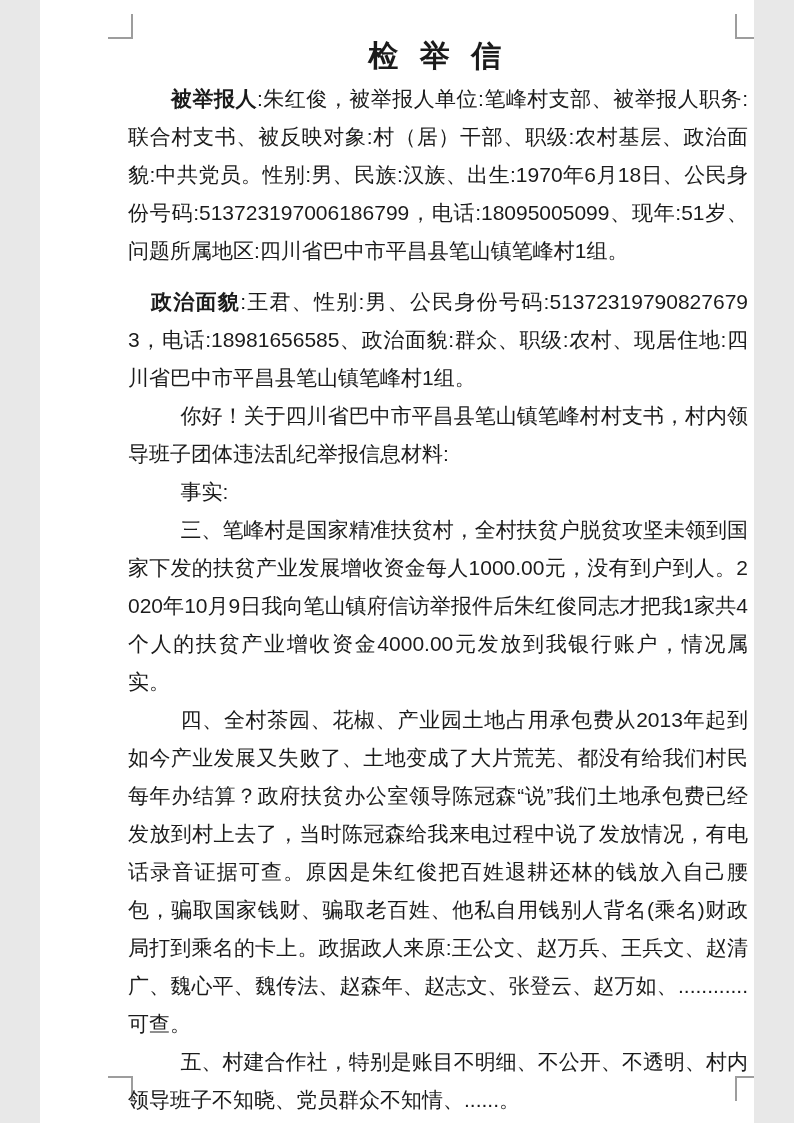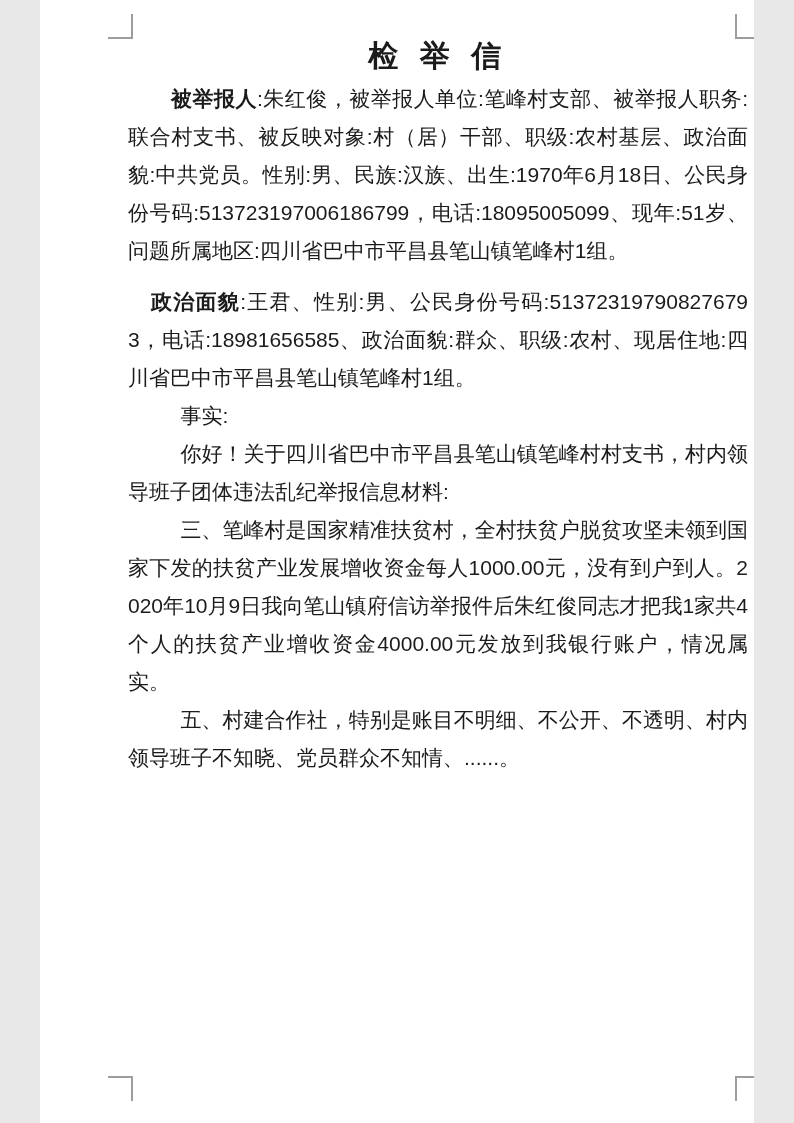--- a/index.html
+++ b/index.html
@@ -67,25 +67,26 @@
 
   <div class="content">
 
     <div class="doc-title">检 举 信</div>
 
     <p class="indent-2"><span class="lead-bold">被举报人</span><span>:朱红俊，被举报人单位:笔峰村支部、被举报人职务:联合村支书、被反映对象:村（居）干部、职级:农村基层、政治面貌:中共党员。性别:男、民族:汉族、出生:1970年6月18日、公民身份号码:513723197006186799，电话:18095005099、现年:51岁、问题所属地区:四川省巴中市平昌县笔山镇笔峰村1组。</span></p>
 
     <p class="indent-1 gap-before"><span class="lead-bold">政治面貌</span><span>:王君、性别:男、公民身份号码:513723197908276793，电话:18981656585、政治面貌:群众、职级:农村、现居住地:四川省巴中市平昌县笔山镇笔峰村1组。</span></p>
 
 
+    <p class="indent-25">你好！关于四川省巴中市平昌县笔山镇笔峰村村支书，村内领导班子团体违法乱纪举报信息材料:</p>
+
     <p class="indent-25">事实:</p>
-
-    <p class="indent-25">你好！关于四川省巴中市平昌县笔山镇笔峰村村支书，村内领导班子团体违法乱纪举报信息材料:</p>
 
 
 
     <p class="indent-25">三、笔峰村是国家精准扶贫村，全村扶贫户脱贫攻坚未领到国家下发的扶贫产业发展增收资金每人1000.00元，没有到户到人。2020年10月9日我向笔山镇府信访举报件后朱红俊同志才把我1家共4个人的扶贫产业增收资金4000.00元发放到我银行账户，情况属实。</p>
 
+    <p class="indent-25">四、全村茶园、花椒、产业园土地占用承包费从2013年起到如今产业发展又失败了、土地变成了大片荒芜、都没有给我们村民每年办结算？政府扶贫办公室领导陈冠森“说”我们土地承包费已经发放到村上去了，当时陈冠森给我来电过程中说了发放情况，有电话录音证据可查。原因是朱红俊把百姓退耕还林的钱放入自己腰包，骗取国家钱财、骗取老百姓、他私自用钱别人背名(乘名)财政局打到乘名的卡上。政据政人来原:王公文、赵万兵、王兵文、赵清广、魏心平、魏传法、赵森年、赵志文、张登云、赵万如、............可查。</p>
 
     <p class="indent-25">五、村建合作社，特别是账目不明细、不公开、不透明、村内领导班子不知晓、党员群众不知情、......。</p>
 
   </div>
 </div>
 
 </body></html>

